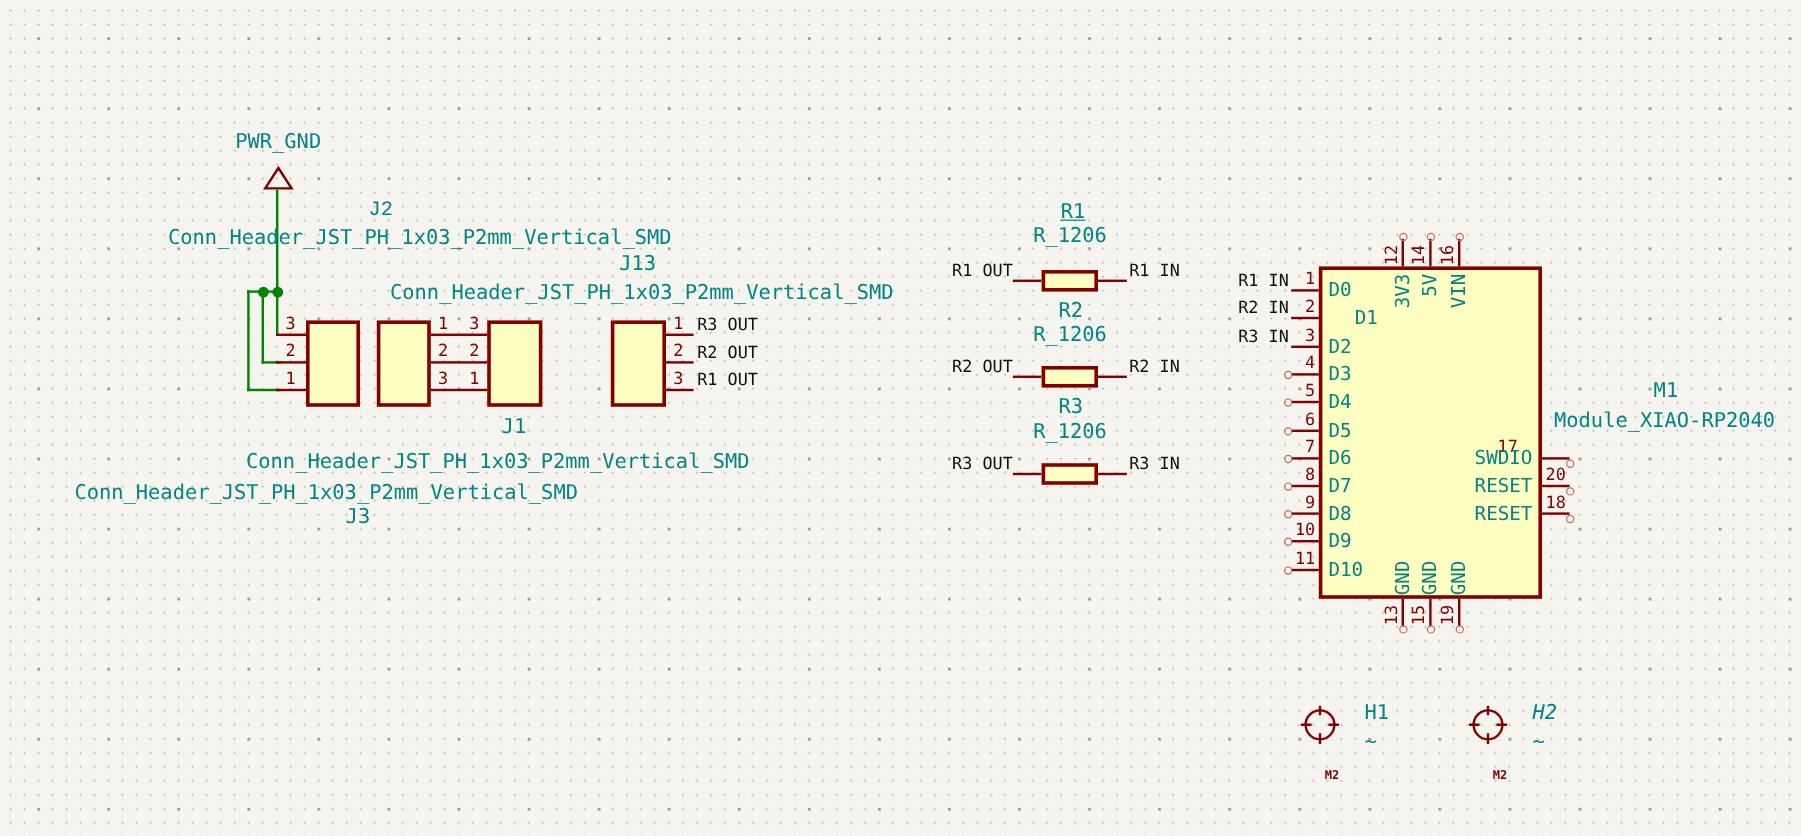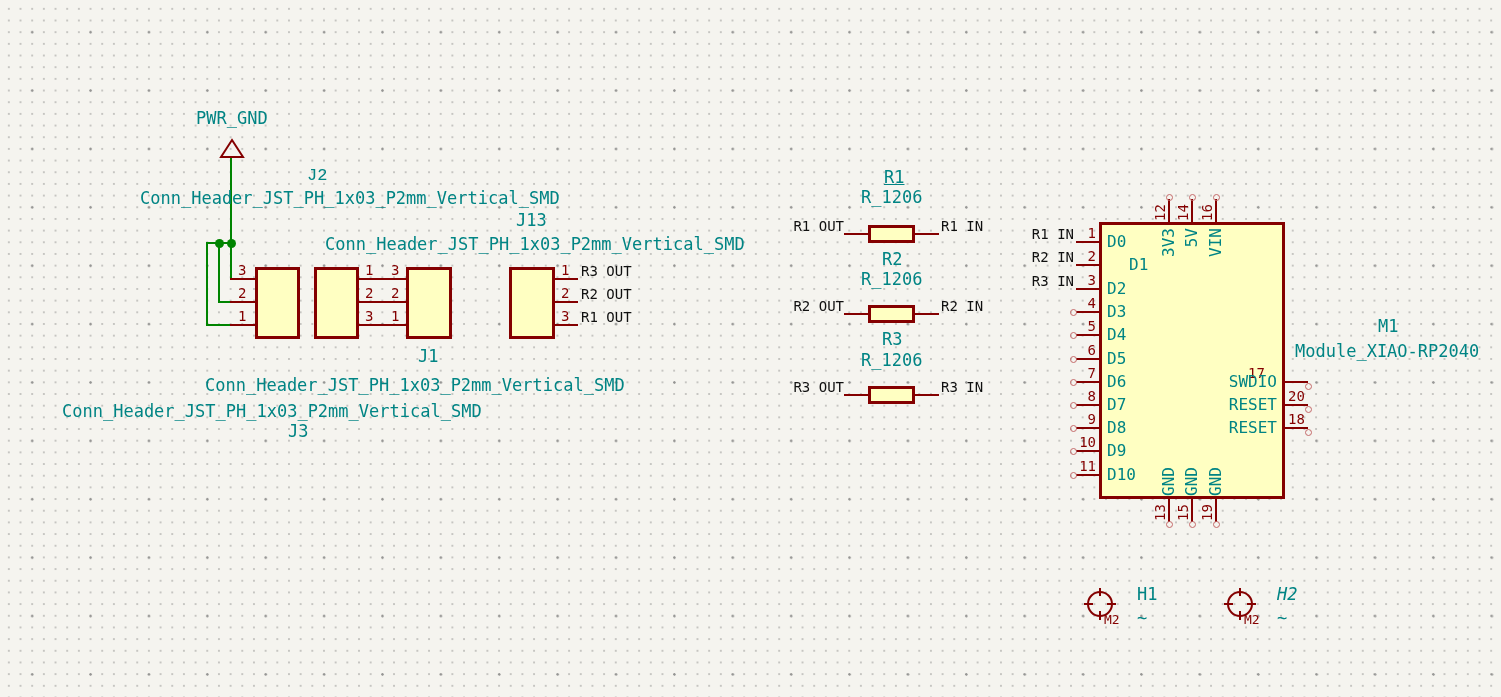--- a/index.html
+++ b/index.html
@@ -19,21 +19,21 @@
   .pn{color:#840000;font-size:14px;line-height:14px;white-space:pre;}
   .pname{color:#008484;font-size:16px;line-height:16px;white-space:pre;}
   .w{background:#008400;}
   .pl{background:#840000;}
   .box{background:#FFFFC2;border:3px solid #840000;box-sizing:border-box;}
   .dot{width:9px;height:9px;border-radius:50%;background:#008400;}
   .oc{width:7px;height:7px;border-radius:50%;border:1.5px solid #c46a6a;box-sizing:border-box;}
   .ra{text-align:right;}
   .vr{transform:rotate(-90deg);transform-origin:0 0;white-space:pre;}
   .vrd{transform:rotate(-90deg) translateX(-100%);transform-origin:0 0;white-space:pre;}
-  .m2{color:#840000;font-size:13px;line-height:9px;font-weight:normal;}
+  .m2{color:#840000;font-size:10px;line-height:9px;font-weight:bold;margin-top:27px;}
 </style>
 </head>
 <body>
 
 <div class="cv">
 
   <div class="a t" style="left:196px;top:110px;">PWR_GND</div>
   <svg class="a" style="left:219px;top:138px;" width="26" height="22">
     <polygon points="13,2 24,19 2,19" fill="none" stroke="#840000" stroke-width="2"></polygon>
   </svg>

